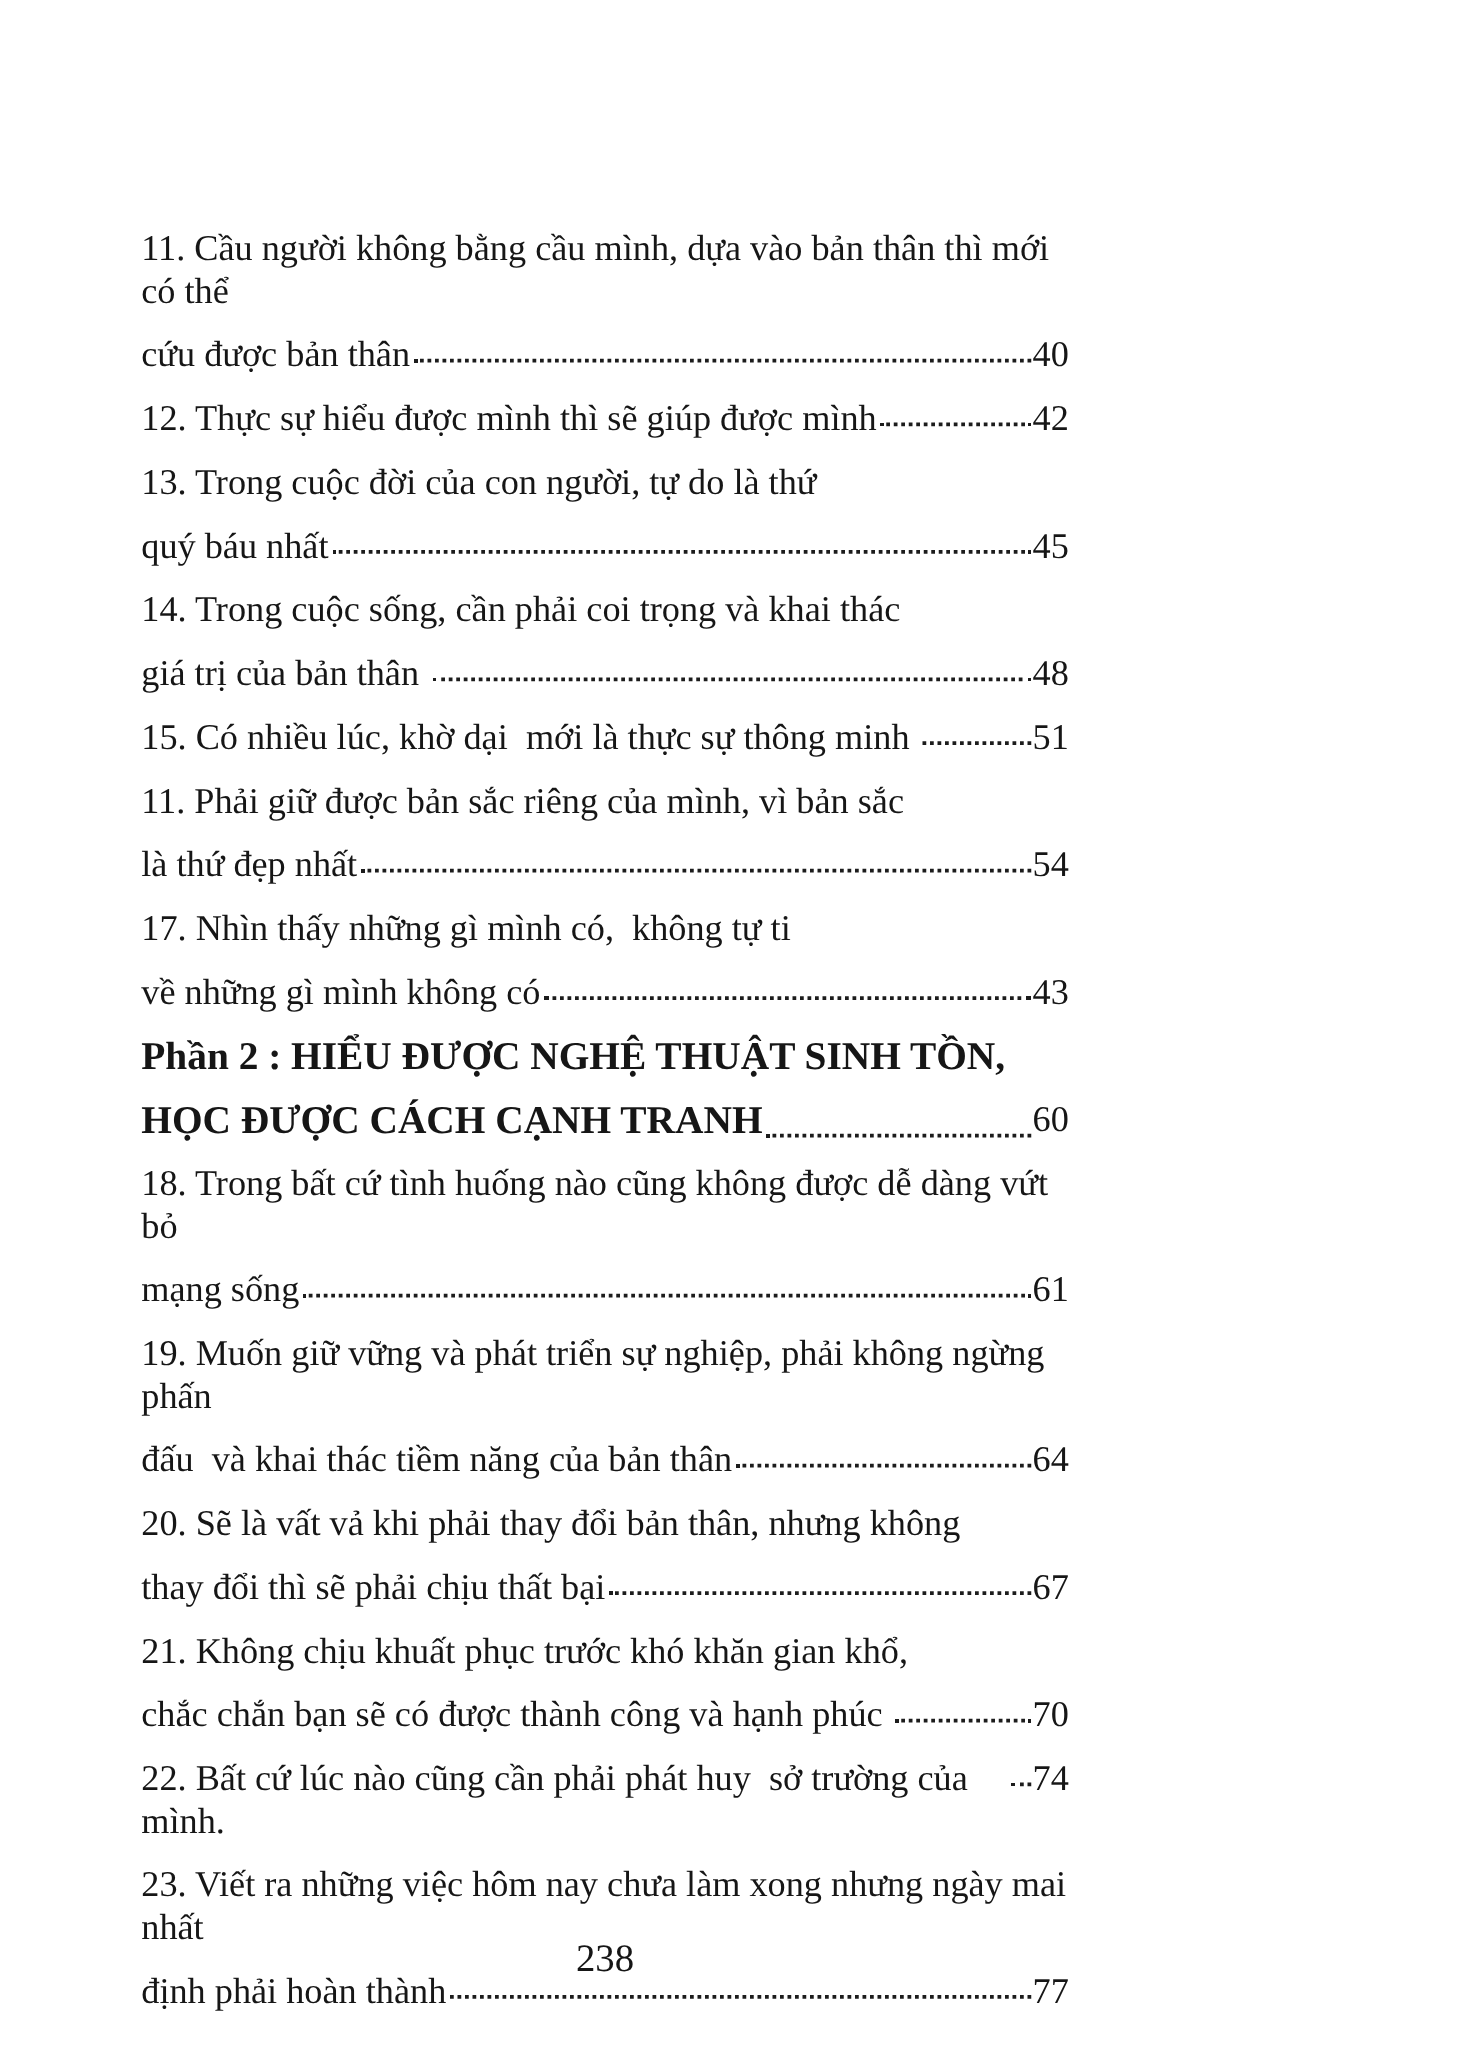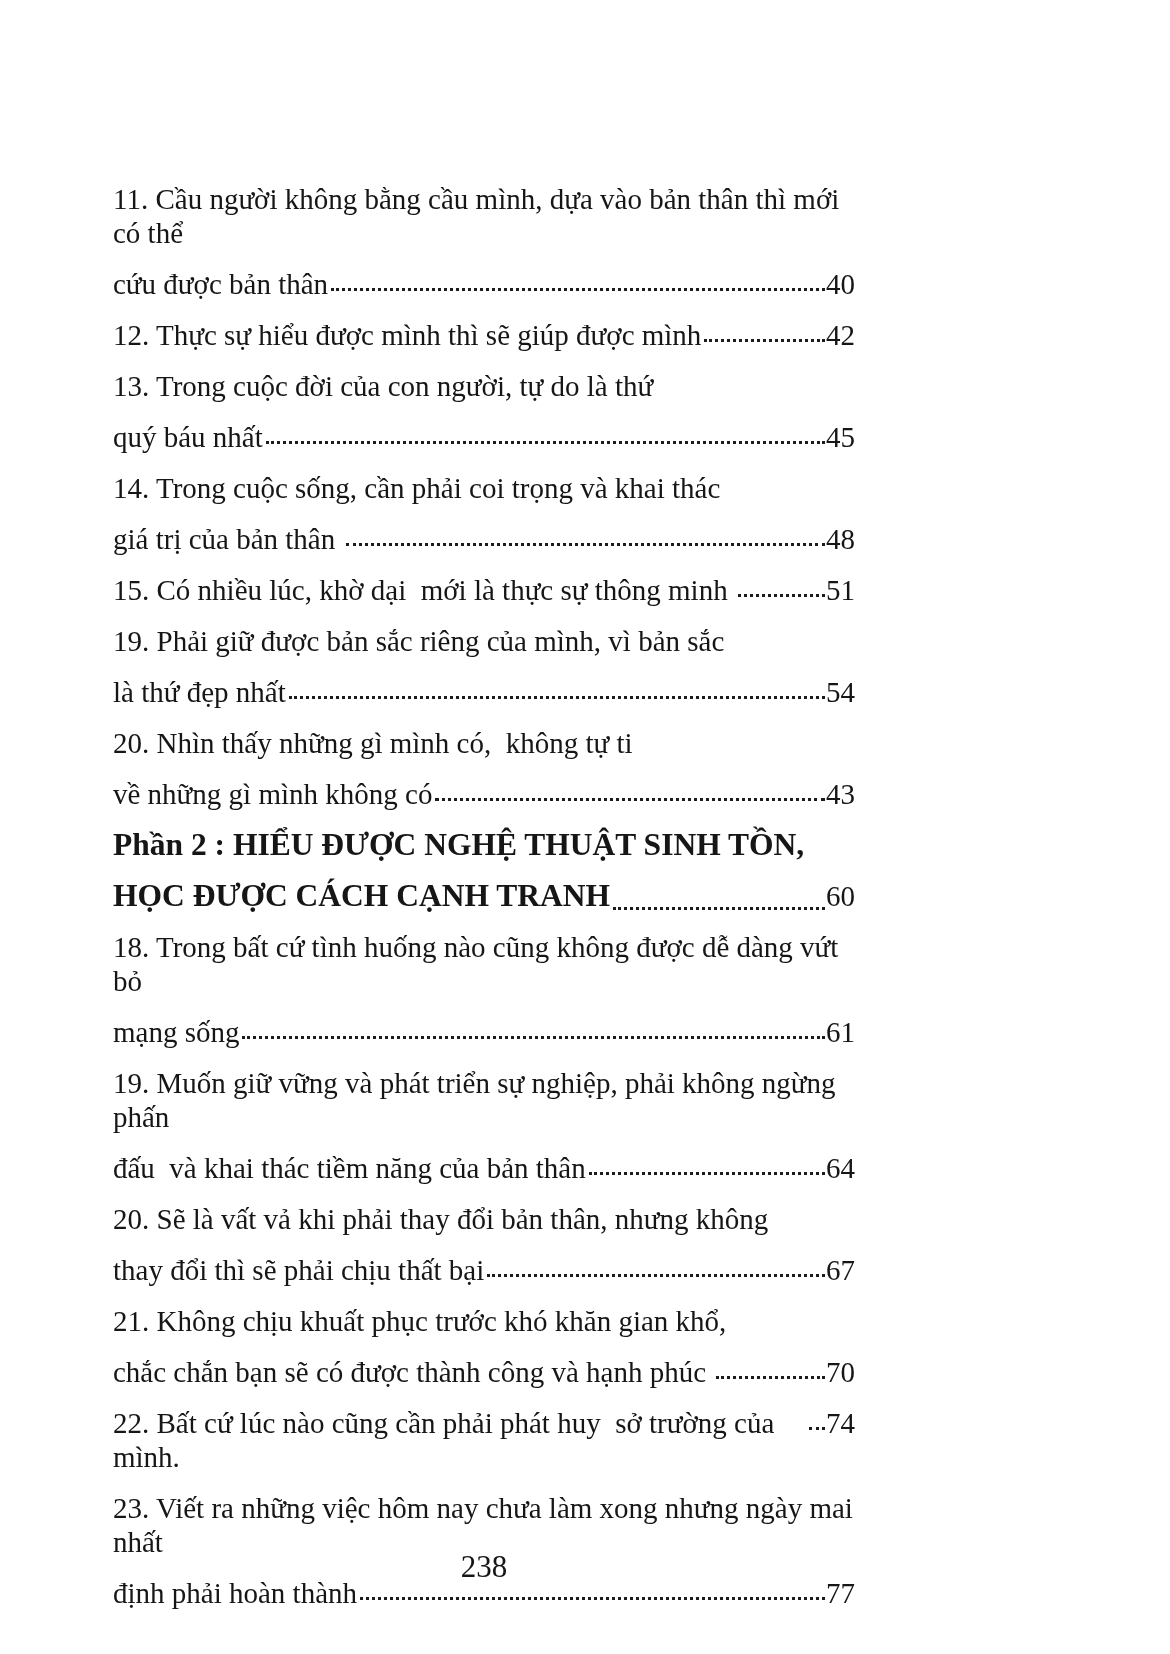--- a/index.html
+++ b/index.html
@@ -64,23 +64,23 @@
   <div class="toc">
 
     <div class="toc-row"><span class="toc-text">11. Cầu người không bằng cầu mình, dựa vào bản thân thì mới có thể</span></div>
     <div class="toc-row"><span class="toc-text">cứu được bản thân</span><span class="dots"></span><span class="toc-page">40</span></div>
     <div class="toc-row"><span class="toc-text">12. Thực sự hiểu được mình thì sẽ giúp được mình</span><span class="dots"></span><span class="toc-page">42</span></div>
     <div class="toc-row"><span class="toc-text">13. Trong cuộc đời của con người, tự do là thứ</span></div>
     <div class="toc-row"><span class="toc-text">quý báu nhất</span><span class="dots"></span><span class="toc-page">45</span></div>
     <div class="toc-row"><span class="toc-text">14. Trong cuộc sống, cần phải coi trọng và khai thác</span></div>
     <div class="toc-row"><span class="toc-text">giá trị của bản thân </span><span class="dots"></span><span class="toc-page">48</span></div>
     <div class="toc-row"><span class="toc-text">15. Có nhiều lúc, khờ dại  mới là thực sự thông minh </span><span class="dots"></span><span class="toc-page">51</span></div>
-    <div class="toc-row"><span class="toc-text">19. Phải giữ được bản sắc riêng của mình, vì bản sắc</span></div>
+    <div class="toc-row"><span class="toc-text">11. Phải giữ được bản sắc riêng của mình, vì bản sắc</span></div>
     <div class="toc-row"><span class="toc-text">là thứ đẹp nhất</span><span class="dots"></span><span class="toc-page">54</span></div>
-    <div class="toc-row"><span class="toc-text">20. Nhìn thấy những gì mình có,  không tự ti</span></div>
+    <div class="toc-row"><span class="toc-text">17. Nhìn thấy những gì mình có,  không tự ti</span></div>
     <div class="toc-row"><span class="toc-text">về những gì mình không có</span><span class="dots"></span><span class="toc-page">43</span></div>
 
     <div class="toc-row heading"><span class="toc-text">Phần 2 : HIỂU ĐƯỢC NGHỆ THUẬT SINH TỒN,</span></div>
     <div class="toc-row heading"><span class="toc-text">HỌC ĐƯỢC CÁCH CẠNH TRANH</span><span class="dots"></span><span class="toc-page">60</span></div>
 
     <div class="toc-row"><span class="toc-text">18. Trong bất cứ tình huống nào cũng không được dễ dàng vứt bỏ</span></div>
     <div class="toc-row"><span class="toc-text">mạng sống</span><span class="dots"></span><span class="toc-page">61</span></div>
     <div class="toc-row"><span class="toc-text">19. Muốn giữ vững và phát triển sự nghiệp, phải không ngừng phấn</span></div>
     <div class="toc-row"><span class="toc-text">đấu  và khai thác tiềm năng của bản thân</span><span class="dots"></span><span class="toc-page">64</span></div>
     <div class="toc-row"><span class="toc-text">20. Sẽ là vất vả khi phải thay đổi bản thân, nhưng không</span></div>

